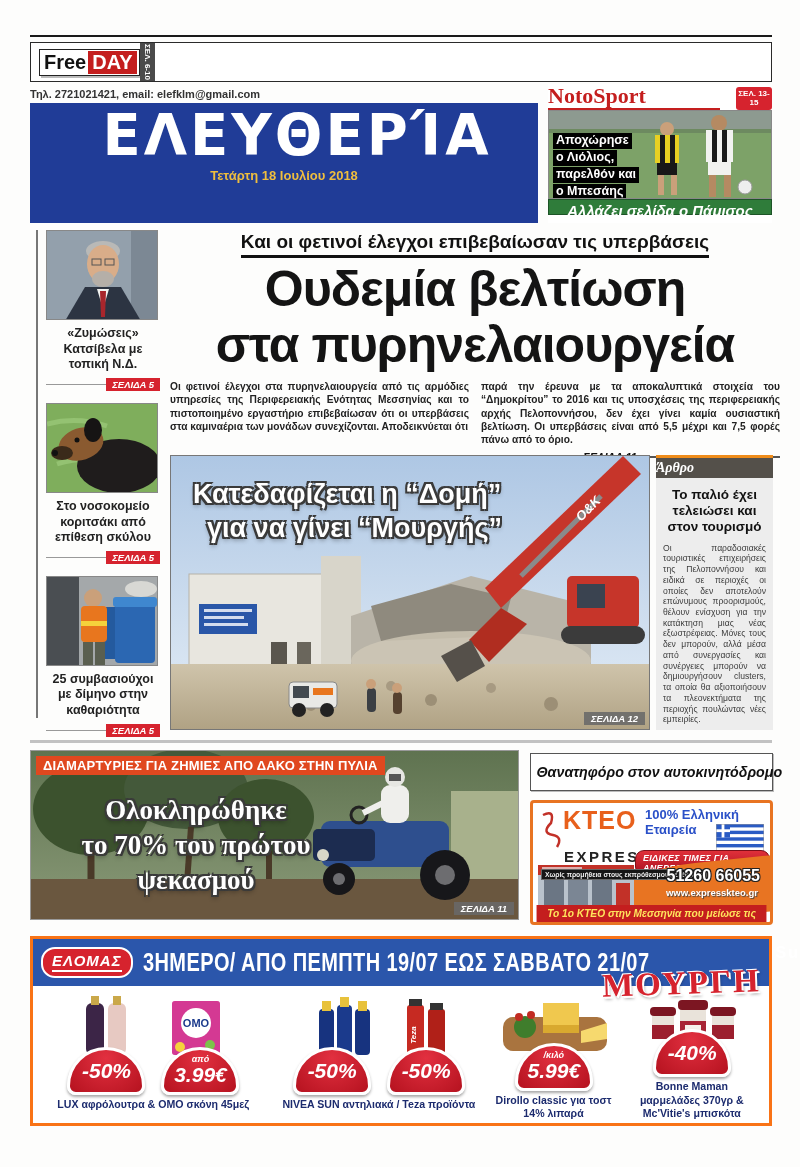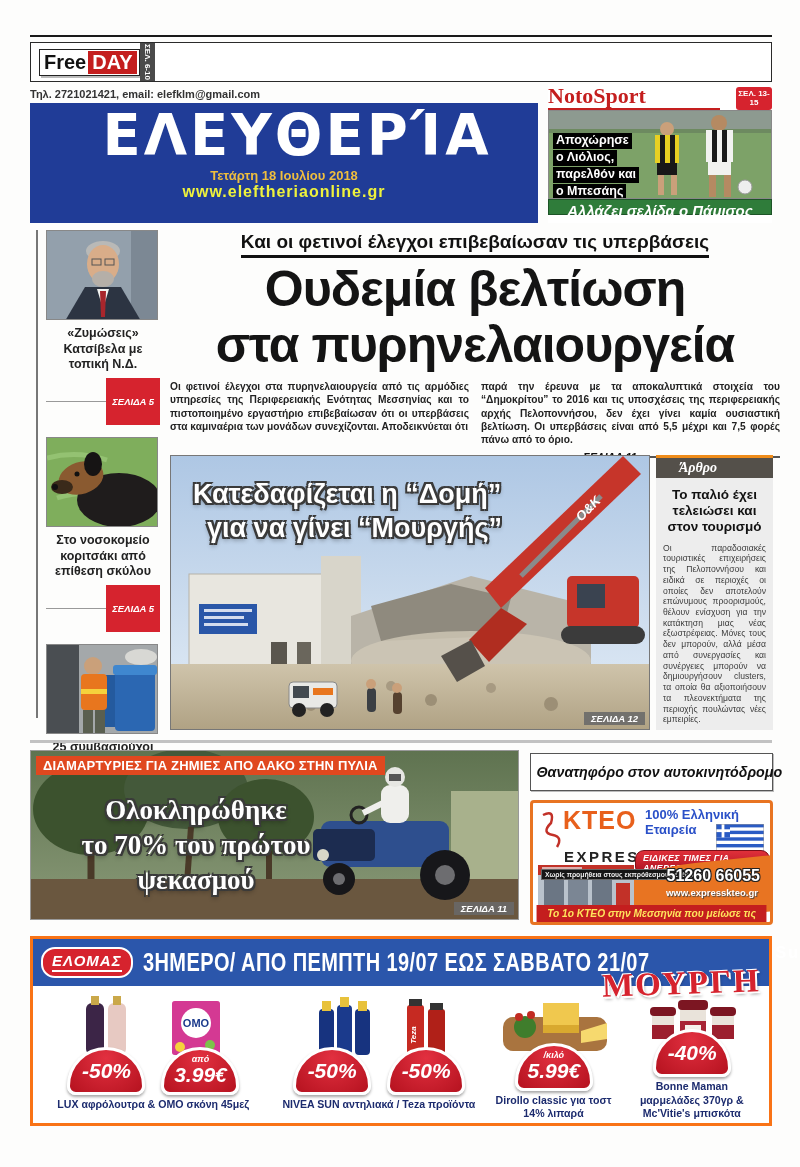--- a/index.html
+++ b/index.html
@@ -49,21 +49,21 @@
 
   
   .side-rule { left:36px; top:230px; width:2px; height:488px; background:#777; }
   .sidebar { left:46px; top:230px; width:114px; }
   .sb-photo { width:112px; height:90px; border:1px solid #888; overflow:hidden; }
   .sb-caption { font-size:12.5px; font-weight:bold; text-align:center; color:#222;
     line-height:1.25; margin:6px 0 5px 0; }
   .sb-pageline { display:flex; align-items:center; margin-bottom:12px; }
   .sb-pageline .ln { flex:1; height:1px; background:#999; }
   .pg-badge { background:#d6232e; color:#fff; font-style:italic; font-weight:bold;
-    font-size:9.5px; padding:18px 6px; }
+    font-size:9.5px; padding:1px 6px; }
 
   
   .main-col { left:170px; top:231px; width:610px; text-align:center; }
   .kicker { display:inline-block; border-bottom:3px solid #111; padding-bottom:2px;
     font-size:19px; font-weight:800; }
   .headline { font-size:50px; font-weight:800; line-height:1.12; color:#141414; margin-top:3px;
     letter-spacing:-1px; }
   .intro { display:flex; gap:12px; text-align:justify; margin-top:7px; }
   .intro div { flex:1; font-size:10.2px; font-weight:bold; color:#222; line-height:1.3; }
   .pageref-row { display:flex; align-items:center; margin-top:5px; }
@@ -78,21 +78,21 @@
   .demo-overlay { position:absolute; left:22px; top:22px; font-size:27px; font-weight:800;
     line-height:1.25; text-align:left; }
   .demo-overlay .ind { padding-left:14px; }
   .photo-badge { position:absolute; right:4px; bottom:4px; background:rgba(105,105,105,.88);
     color:#fff; font-size:9.5px; font-style:italic; font-weight:bold; padding:1px 7px; }
 
   
   .arthro { left:656px; top:455px; width:117px; height:275px; background:#ededed; overflow:hidden; }
   .arthro-orange { height:3px; background:#ef8c1a; }
   .arthro-head { height:20px; background:#54504a; color:#fff; font-family:"Liberation Serif", serif;
-    font-style:italic; font-weight:bold; font-size:14px; line-height:19px; padding-left:23px; }
+    font-style:italic; font-weight:bold; font-size:14px; line-height:19px; padding-left:0; }
   .arthro-inner { padding:5px 7px; }
   .arthro-title { font-size:13.5px; font-weight:800; text-align:center; color:#111;
     line-height:1.2; margin:4px 0 7px 0; }
   .arthro-body { font-size:8.6px; color:#3c3c3c; text-align:justify; line-height:1.25; }
 
   .divider { left:30px; top:740px; width:742px; height:3px; background:#c2c2c2; }
 
   
   .spray { left:30px; top:750px; width:489px; height:170px; border:1px solid #999; overflow:hidden; }
   .spray-banner { position:absolute; left:5px; top:5px; background:#e0481f; color:#fff;
@@ -175,21 +175,20 @@
   </div>
 
   <div class="abs header-row">
     <span>Τηλ. 2721021421, email: elefklm@gmail.com</span>
     <span>Αρ. φύλλου 12324  -  Τιμή 1€</span>
   </div>
 
   <div class="abs masthead">
     <div class="masthead-title">ελευθερία</div>
     <div class="masthead-date">Τετάρτη 18 Ιουλίου 2018</div>
-    <div class="masthead-site">www.eleftheriaonline.gr</div>
   </div>
 
   <div class="abs notosport">
     <div class="ns-head">
       <div class="ns-logo">NotoSport</div>
       <div class="ns-badge">ΣΕΛ. 13-15</div>
     </div>
     <div class="ns-photo">
       <svg width="224" height="89">
         <rect width="224" height="89" fill="#7da268"></rect>

